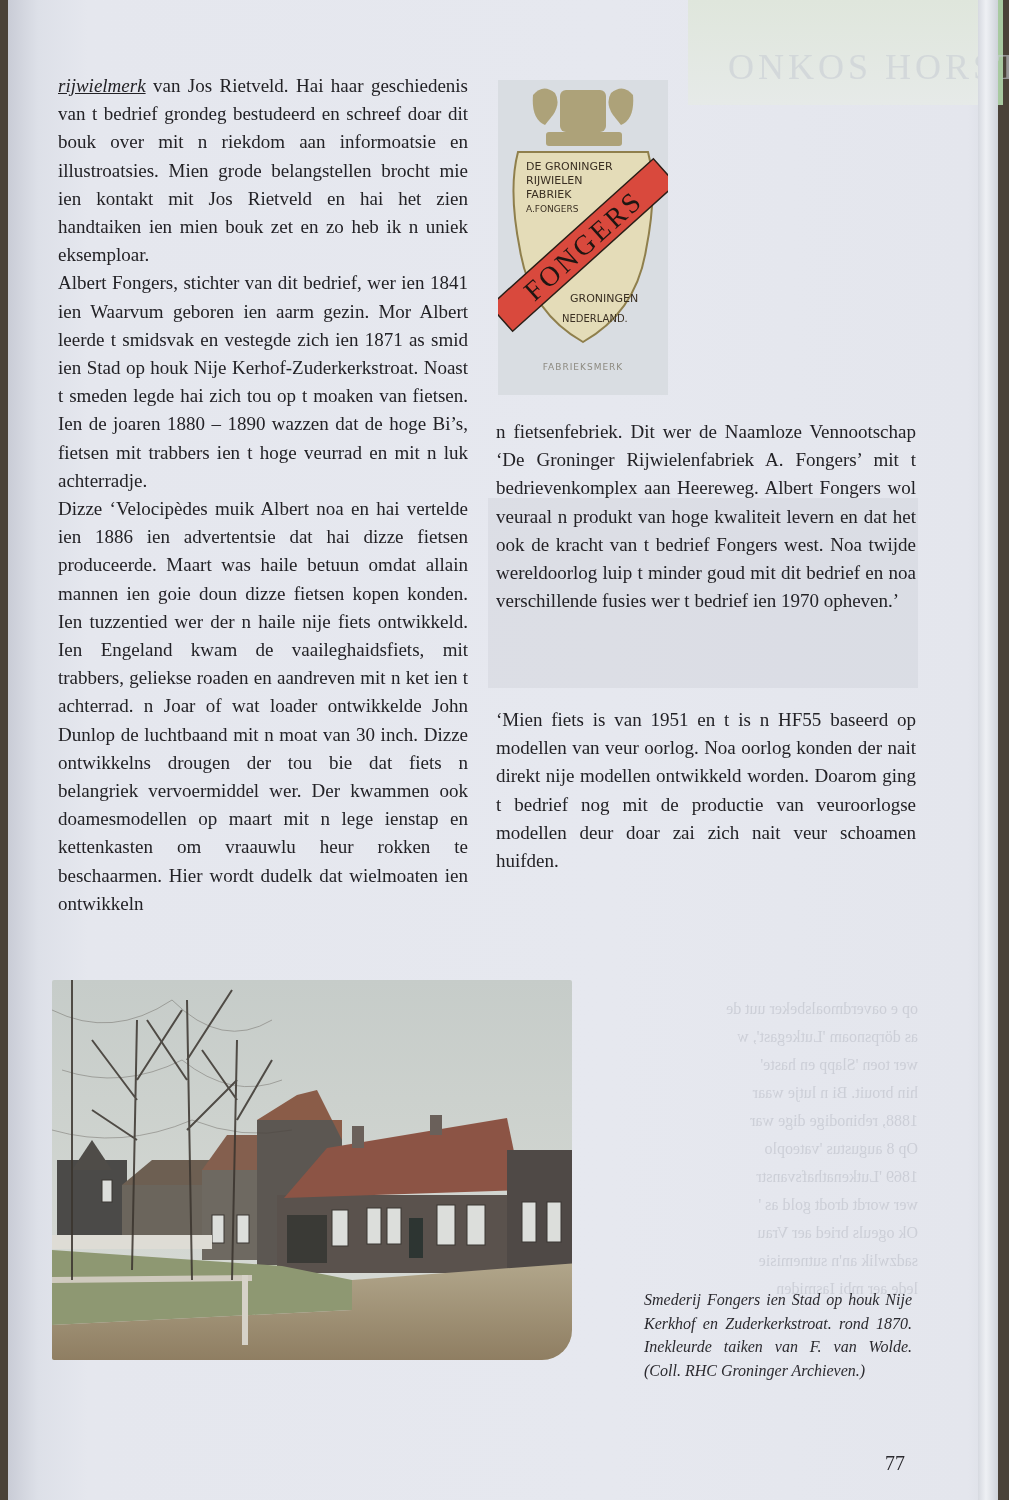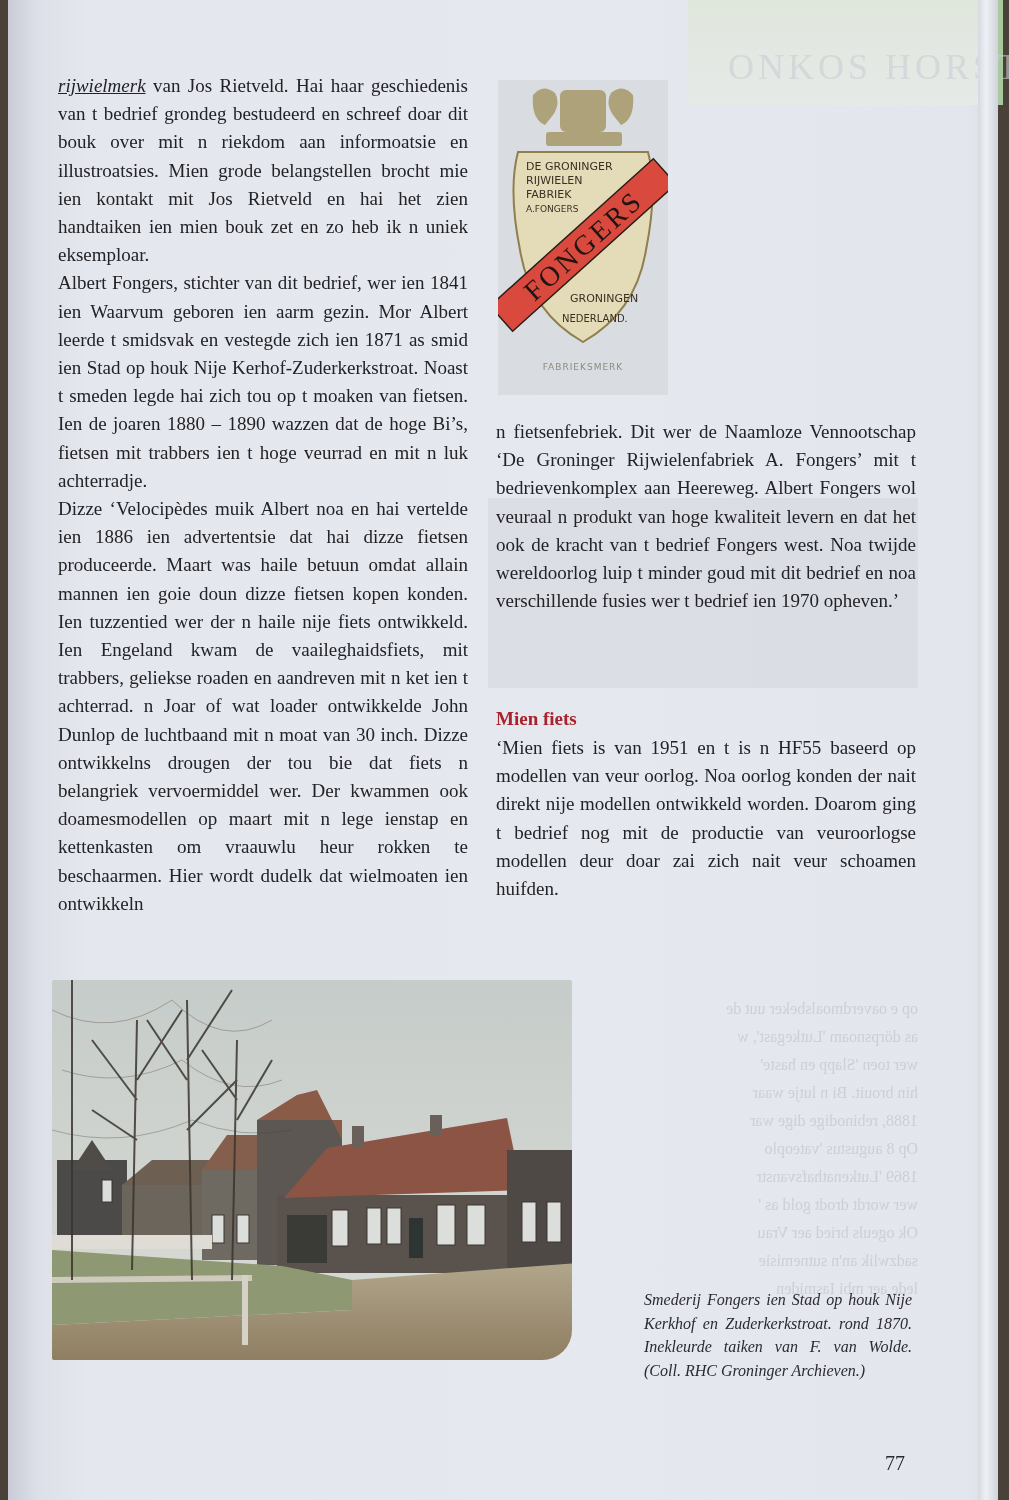--- a/index.html
+++ b/index.html
@@ -111,21 +111,20 @@
   <div class="col right-col-top">
   </div>
 
   <div class="shaded-band"></div>
 
   <div class="col right-col-full">
     <p>n fietsenfebriek. Dit wer de Naamloze Vennootschap ‘De Groninger Rijwielenfabriek A. Fongers’ mit t bedrievenkomplex aan Heereweg. Albert Fongers wol veuraal n produkt van hoge kwaliteit levern en dat het ook de kracht van t bedrief Fongers west. Noa twijde wereldoorlog luip t minder goud mit dit bedrief en noa verschillende fusies wer t bedrief ien 1970 opheven.’</p>
   </div>
 
   <div class="col right-col-quote">
-    <h3 class="section-heading">Mien fiets</h3>
     <p>‘Mien fiets is van 1951 en t is n HF55 baseerd op modellen van veur oorlog. Noa oorlog konden der nait direkt nije modellen ontwikkeld worden. Doarom ging t bedrief nog mit de productie van veuroorlogse modellen deur doar zai zich nait veur schoamen huifden.</p>
   </div>
 
   <div class="bleed-text">
     op e oaverdmoalsbeker uut de<br>as dörpsnoam 'Lutkegast', w<br>wer toen 'Slapp en haste' <br>hin brouit. Bi n lutje waar<br>1888, rebinodige dige war<br>Op 8 augustus 'vateoplo<br>1869 'Lutkenathafsvanstr<br>wer wordt drodt gold as '<br>Ok ogeuls bried aer Vrau<br>sadzwlik an'n sutnemisie<br>lede aer mbi Iasmiden
   </div>
 
   <div class="painting">
     <svg width="566" height="380" viewBox="0 0 566 380">
       <defs>

